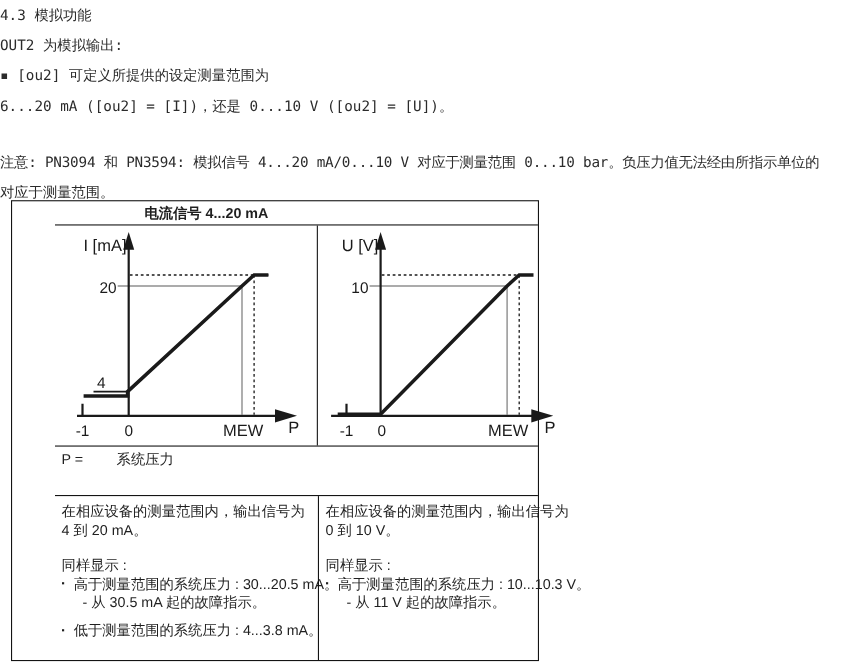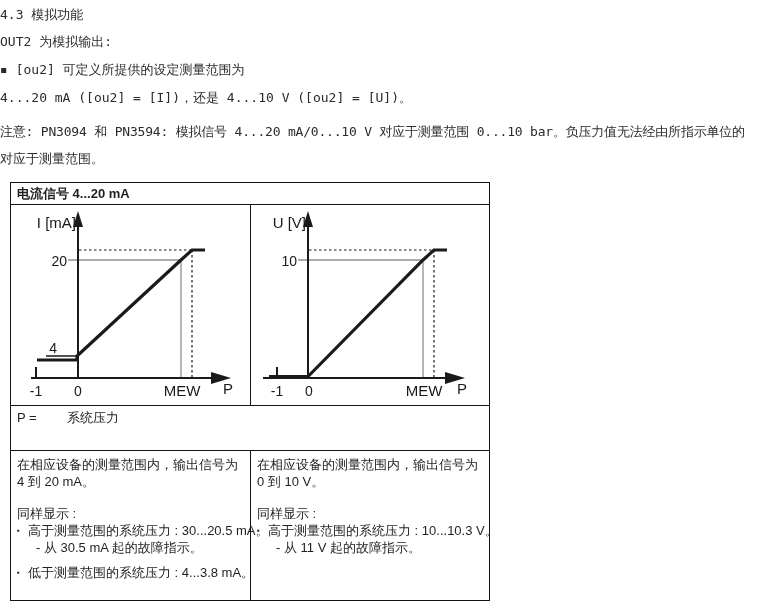--- a/index.html
+++ b/index.html
@@ -9,33 +9,33 @@
     font-family:"Liberation Sans", sans-serif;
   }
   
   .intro {
     position:absolute; left:0; top:2px; width:760px;
     font-family:"DejaVu Sans Mono", monospace;
     font-size:13px; color:#2b2b2b;
   }
   .intro .line { height:28px; line-height:28px; white-space:nowrap; }
   .intro .line.first { height:26px; line-height:26px; }
-  .intro .line.note1 { margin-top:6px; height:27px; line-height:27px; letter-spacing:-0.2px; }
+  .intro .line.note1 { margin-top:23px; height:27px; line-height:27px; letter-spacing:-0.2px; }
   .intro .line.note2 { height:27px; line-height:27px; }
 
   
   .sig-table {
     position:absolute; left:10px; top:182px; width:478px;
     border:1px solid #141414; background:#fff; font-size:13px;
   }
   .trow { display:flex; }
-  .trow + .trow { border-top:1px solid #141414; }
+  .trow + .trow { border-top:1px solid #141414;margin-left:39px; }
   .cell { width:239px; box-sizing:border-box; }
   .cell.rightc { border-left:1px solid #141414; width:239px; }
-  .trow.hdr { height:21px; }
+  .trow.hdr { height:21px;text-align:right; }
   .trow.hdr .cell { line-height:21px; padding:0 6px; font-weight:bold; white-space:nowrap; }
   .trow.graphs { height:200px; }
   .trow.graphs .cell { position:relative; }
   svg.graph { display:block; }
   svg.graph text { font-family:"Liberation Sans", sans-serif; fill:#1a1a1a; }
 
   .trow.legendrow { display:block; height:41px; padding:3px 0 0 6px; box-sizing:content-box; }
   .legend-line { display:flex; line-height:18px; white-space:nowrap; }
   .legend-key { width:50px; flex:none; }
 
@@ -48,21 +48,21 @@
   .dline.sub { padding-left:19px; }
   .bullet-line.second { margin-top:8px; }
 </style>
 </head>
 <body>
 
 <div class="intro">
   <div class="line first">4.3 模拟功能</div>
   <div class="line">OUT2 为模拟输出:</div>
   <div class="line">▪ [ou2] 可定义所提供的设定测量范围为</div>
-  <div class="line">4...20 mA ([ou2] = [I])，还是 4...10 V ([ou2] = [U])。</div>
+  <div class="line">6...20 mA ([ou2] = [I])，还是 0...10 V ([ou2] = [U])。</div>
   <div class="line note1">注意: PN3094 和 PN3594: 模拟信号 4...20 mA/0...10 V 对应于测量范围 0...10 bar。负压力值无法经由所指示单位的</div>
   <div class="line note2">对应于测量范围。</div>
 </div>
 
 <div class="sig-table">
 
   <div class="trow hdr">
     <div class="cell">电流信号 4...20 mA</div>
   </div>
 

